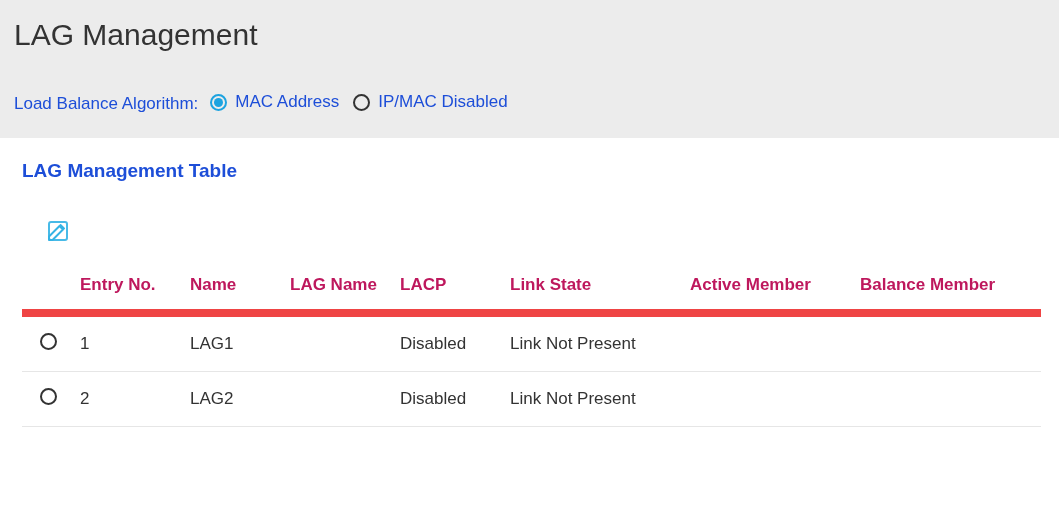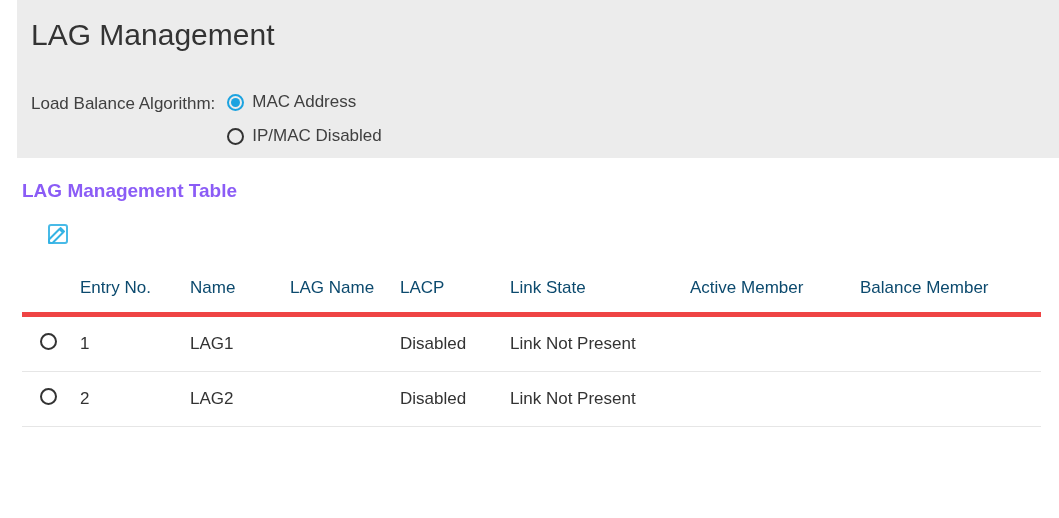--- a/index.html
+++ b/index.html
@@ -8,42 +8,41 @@
       padding: 0;
     }
     body {
       font-family: "Helvetica Neue", Helvetica, Arial, sans-serif;
       color: #333;
       background: #fff;
       width: 1059px;
     }
     .page-header {
       background: #ececec;
-      padding: 18px 14px 12px 14px;
-      margin-left: 17px;
+      padding: 18px 14px 24px 14px;
     }
     .page-title {
       font-size: 30px;
       font-weight: 400;
       color: #333;
       margin-bottom: 40px;
     }
     .form-row {
       display: flex;
       align-items: flex-start;
       font-size: 17px;
-      color: #404040;
+      color: #1d4ed8;
     }
     .form-label {
       padding-right: 12px;
       padding-top: 2px;
     }
     .radio-group {
       display: flex;
-      flex-direction: column;
+      flex-direction: row;
       gap: 14px;
     }
     .radio-option {
       display: flex;
       align-items: center;
       gap: 8px;
       cursor: pointer;
     }
     .radio-circle {
       width: 17px;
@@ -64,43 +63,43 @@
       background: #1ca3e0;
       border-radius: 50%;
     }
     .section {
       background: #fff;
       padding: 22px 18px 10px 22px;
     }
     .section-title {
       font-size: 19px;
       font-weight: 600;
-      color: #8b5cf6;
-      margin-bottom: 20px;
+      color: #1d4ed8;
+      margin-bottom: 37px;
     }
     .toolbar {
       padding-left: 24px;
       margin-bottom: 20px;
     }
     .edit-icon {
       color: #34b3e4;
       cursor: pointer;
       display: inline-flex;
     }
     table {
       width: 100%;
       border-collapse: collapse;
     }
     thead th {
       text-align: left;
       font-size: 17px;
-      font-weight: 400;
-      color: #0c4a6e;
+      font-weight: 700;
+      color: #be185d;
       padding: 8px 8px 14px 8px;
-      border-bottom: 5px solid #ef4444;
+      border-bottom: 8px solid #ef4444;
       white-space: nowrap;
     }
     tbody td {
       font-size: 17px;
       color: #333;
       padding: 16px 8px;
       border-bottom: 1px solid #e6e6e6;
       white-space: nowrap;
     }
     th.sel-col, td.sel-col {

